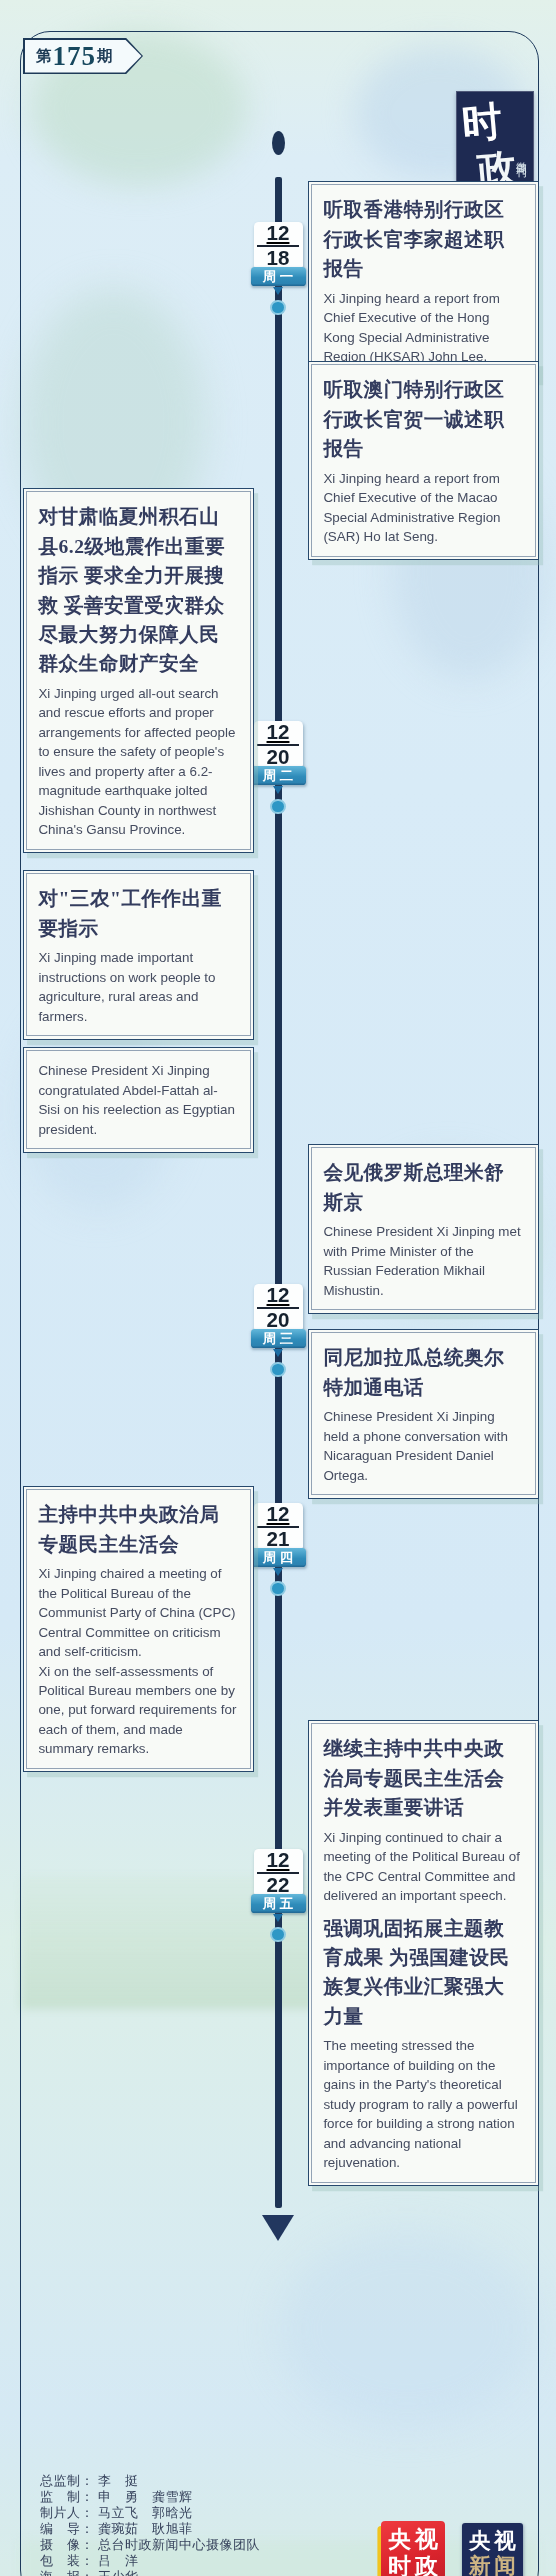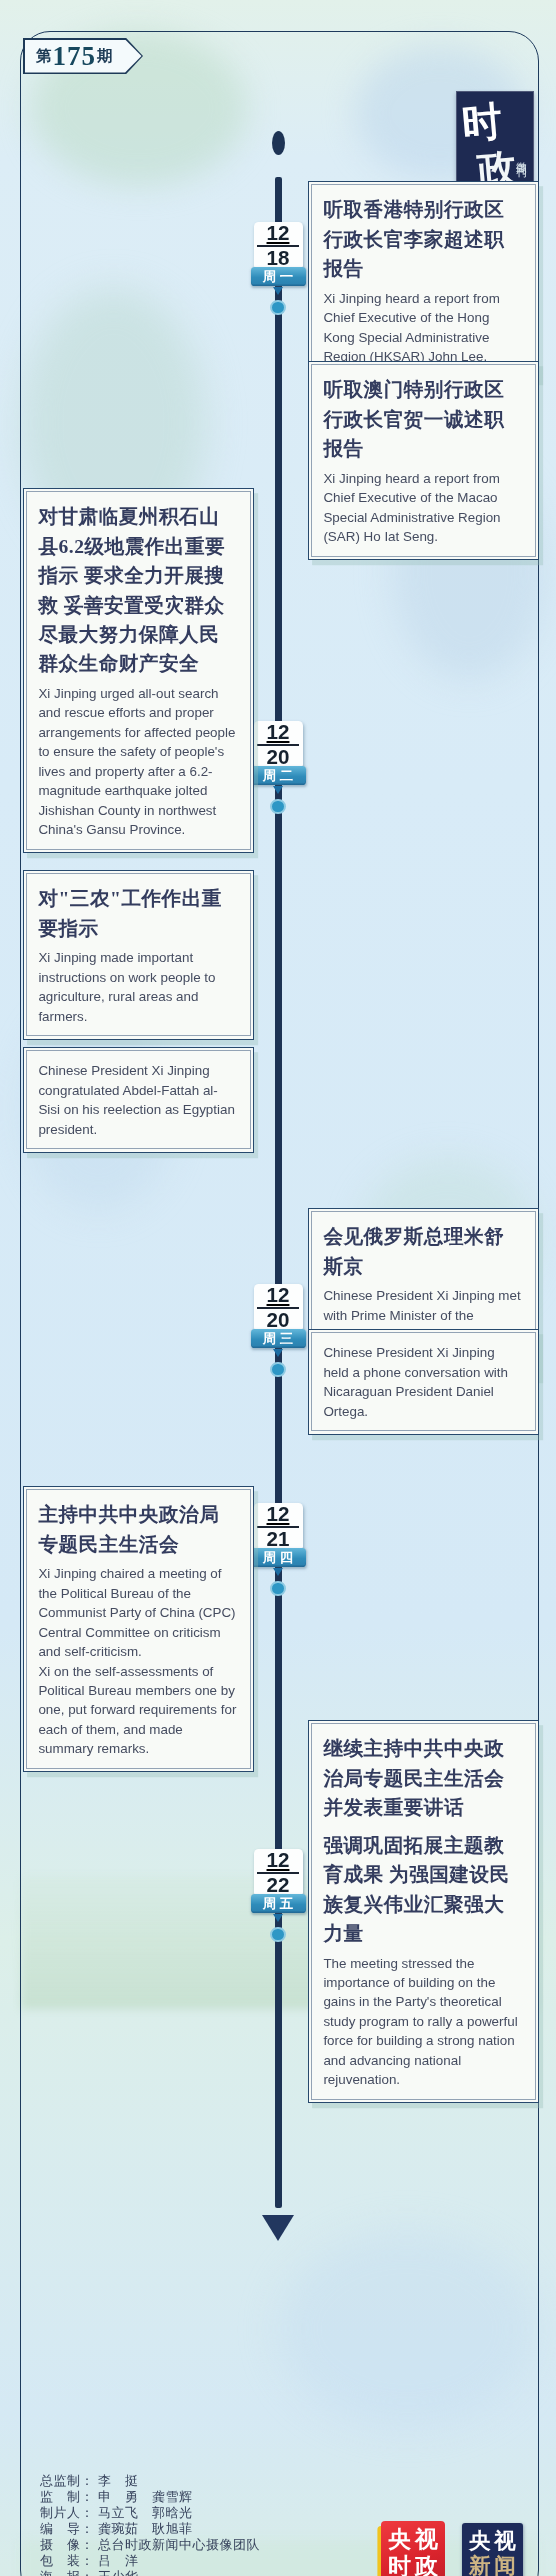--- a/index.html
+++ b/index.html
@@ -187,37 +187,39 @@
 
   <article class="card left" style="top:870px">
     <h2>对"三农"工作作出重要指示</h2>
     <p>Xi Jinping made important instructions on work people to agriculture, rural areas and farmers.</p>
   </article>
 
   <article class="card left" style="top:1047px">
     <p>Chinese President Xi Jinping congratulated Abdel-Fattah al-Sisi on his reelection as Egyptian president.</p>
   </article>
 
-  <article class="card right" style="top:1208px">
+  <article class="card right" style="top:1144px">
     <h2>会见俄罗斯总理米舒斯京</h2>
     <p>Chinese President Xi Jinping met with Prime Minister of the Russian Federation Mikhail Mishustin.</p>
   </article>
 
   <article class="card right" style="top:1329px">
+    <h2>同尼加拉瓜总统奥尔特加通电话</h2>
     <p>Chinese President Xi Jinping held a phone conversation with Nicaraguan President Daniel Ortega.</p>
   </article>
 
   <article class="card left" style="top:1486px">
     <h2>主持中共中央政治局专题民主生活会</h2>
     <p>Xi Jinping chaired a meeting of the Political Bureau of the Communist Party of China (CPC) Central Committee on criticism and self-criticism.</p>
     <p>Xi on the self-assessments of Political Bureau members one by one, put forward requirements for each of them, and made summary remarks.</p>
   </article>
 
   <article class="card right" style="top:1720px">
     <h2>继续主持中共中央政治局专题民主生活会并发表重要讲话</h2>
+    <p>Xi Jinping continued to chair a meeting of the Political Bureau of the CPC Central Committee and delivered an important speech.</p>
     <h2 class="second">强调巩固拓展主题教育成果 为强国建设民族复兴伟业汇聚强大力量</h2>
     <p>The meeting stressed the importance of building on the gains in the Party's theoretical study program to rally a powerful force for building a strong nation and advancing national rejuvenation.</p>
   </article>
 
   <div class="credits">
     <div class="credit-row"><span class="credit-label">总监制：</span><span class="credit-value">李　挺</span></div>
     <div class="credit-row"><span class="credit-label">监　制：</span><span class="credit-value">申　勇　龚雪辉</span></div>
     <div class="credit-row"><span class="credit-label">制片人：</span><span class="credit-value">马立飞　郭晗光</span></div>
     <div class="credit-row"><span class="credit-label">编　导：</span><span class="credit-value">龚琬茹　耿旭菲</span></div>
     <div class="credit-row"><span class="credit-label">摄　像：</span><span class="credit-value">总台时政新闻中心摄像团队</span></div>

